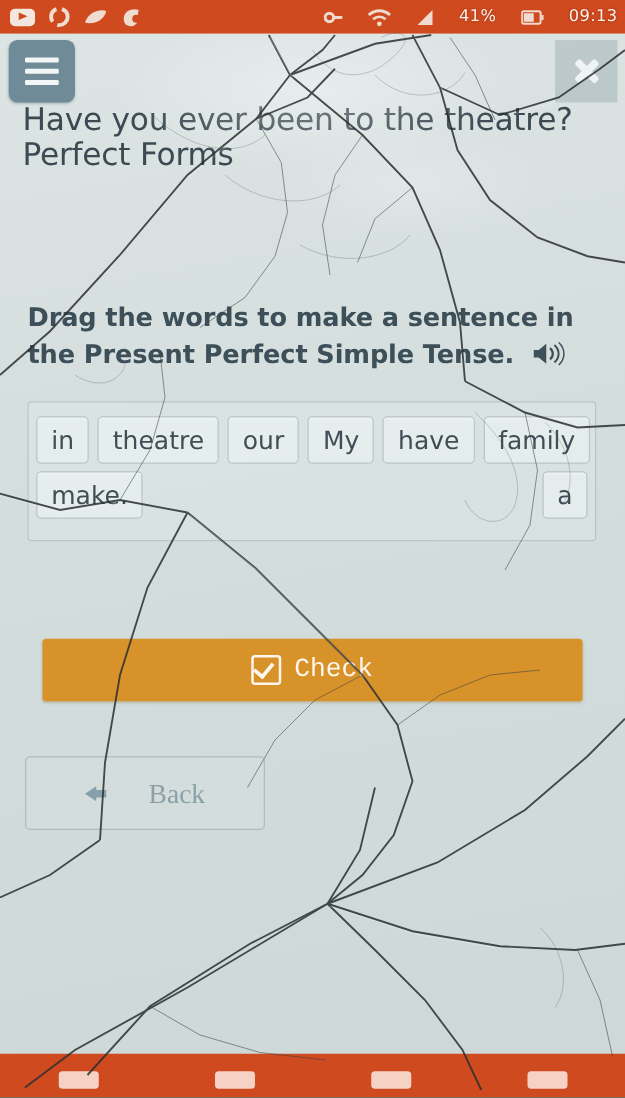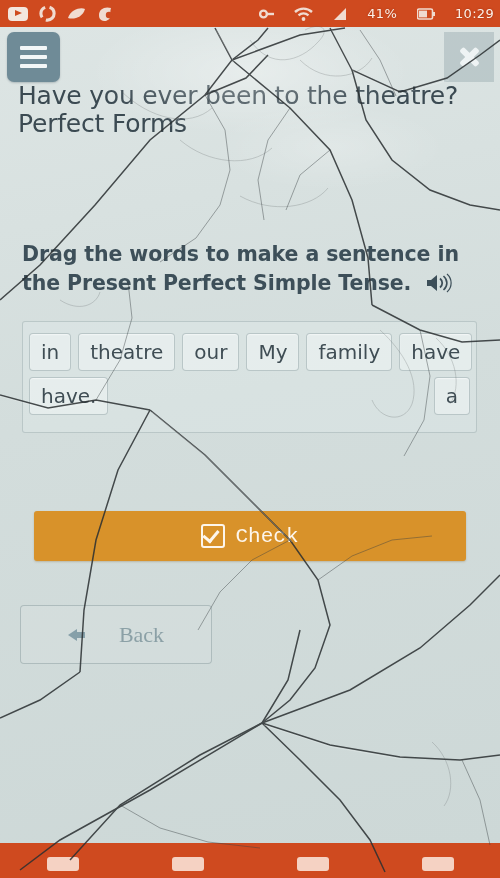--- a/index.html
+++ b/index.html
@@ -330,21 +330,21 @@
       </svg>
       <svg class="sb-ico" width="14" height="14" viewBox="0 0 14 14">
         <path d="M1 13 L13 1 L13 13 Z" fill="#f3e6de"></path>
       </svg>
       <span class="sb-text">41%</span>
       <svg class="sb-ico" width="18" height="12" viewBox="0 0 18 12">
         <rect x="0.5" y="1" width="15" height="10" rx="1.6" fill="none" stroke="#f3e6de" stroke-width="1.6"></rect>
         <rect x="2" y="2.6" width="8" height="6.8" fill="#f3e6de"></rect>
         <rect x="16" y="4" width="2" height="4" fill="#f3e6de"></rect>
       </svg>
-      <span class="sb-text">10:29</span>
+      <span class="sb-text">09:13</span>
     </div>
   </div>
 
   <div class="screen">
 
     <div class="apphead">
       <div class="menu-btn">
         <i></i>
         <i></i>
         <i></i>
@@ -370,25 +370,25 @@
         </svg>
       </span>
     </div>
 
     <div class="wordbank">
       <div class="wrow">
         <span class="tile">in</span>
         <span class="tile">theatre</span>
         <span class="tile">our</span>
         <span class="tile">My</span>
+        <span class="tile">have</span>
         <span class="tile">family</span>
-        <span class="tile">have</span>
       </div>
       <div class="wrow">
-        <span class="tile">have.</span>
+        <span class="tile">make.</span>
         <span class="tile">a</span>
       </div>
     </div>
 
     <div class="check-btn">
       <span class="cbox"></span>
       <span class="lbl">Check</span>
     </div>
 
     <div class="back-btn">

